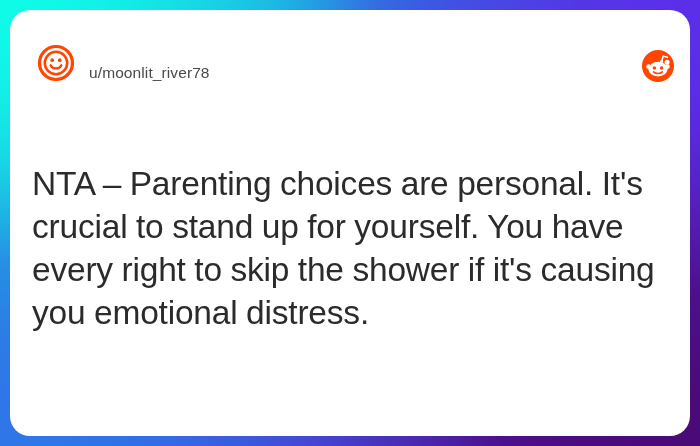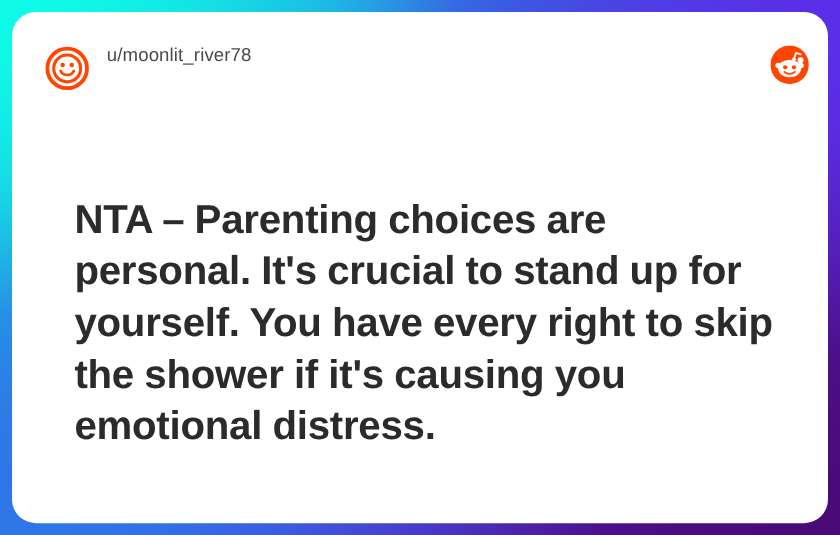--- a/index.html
+++ b/index.html
@@ -38,21 +38,21 @@
   }
 
   
   #card-header {
     position: absolute;
     top: 28px;
     left: 27px;
     right: 16px;
     height: 44px;
     display: flex;
-    align-items: flex-start;
+    align-items: flex-end;
   }
 
   #avatar {
     width: 38px;
     height: 38px;
     flex: 0 0 38px;
     display: block;
   }
 
   #username {
@@ -68,29 +68,28 @@
     margin-left: auto;
     width: 32px;
     height: 32px;
     display: block;
   }
 
   
   #post-body {
     position: absolute;
     top: 152px;
-    left: 52px;
+    left: 22px;
     right: 34px;
     font-size: 33.5px;
     line-height: 43px;
     color: #2b2b2b;
     font-family: "Liberation Sans", sans-serif;
     letter-spacing: -0.2px;
     word-spacing: -0.5px;
-    font-weight: bold;
   }
 </style>
 </head>
 <body>
 
 <div id="screenshot">
 
   <div id="card">
 
     <div id="card-header">

